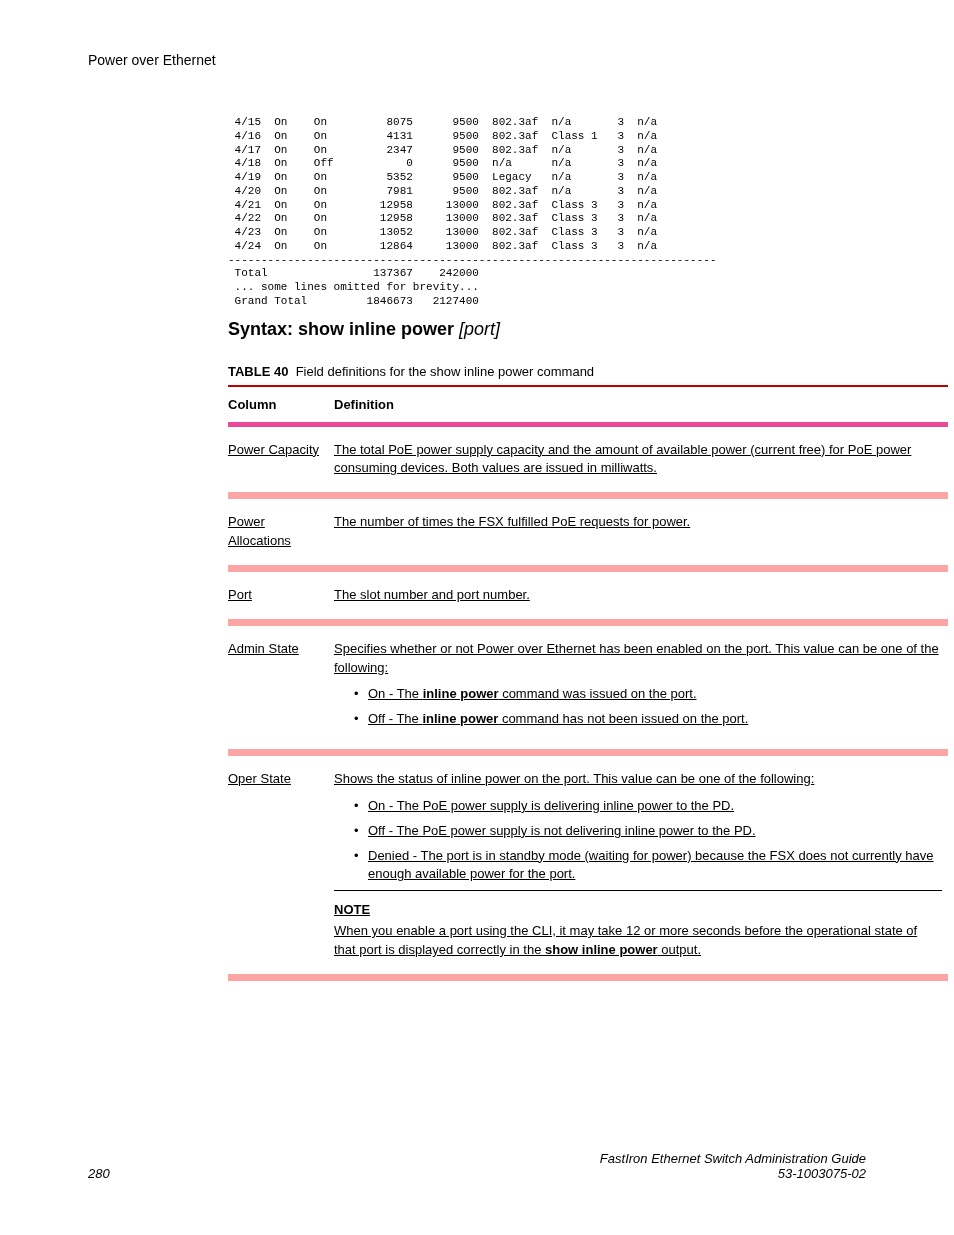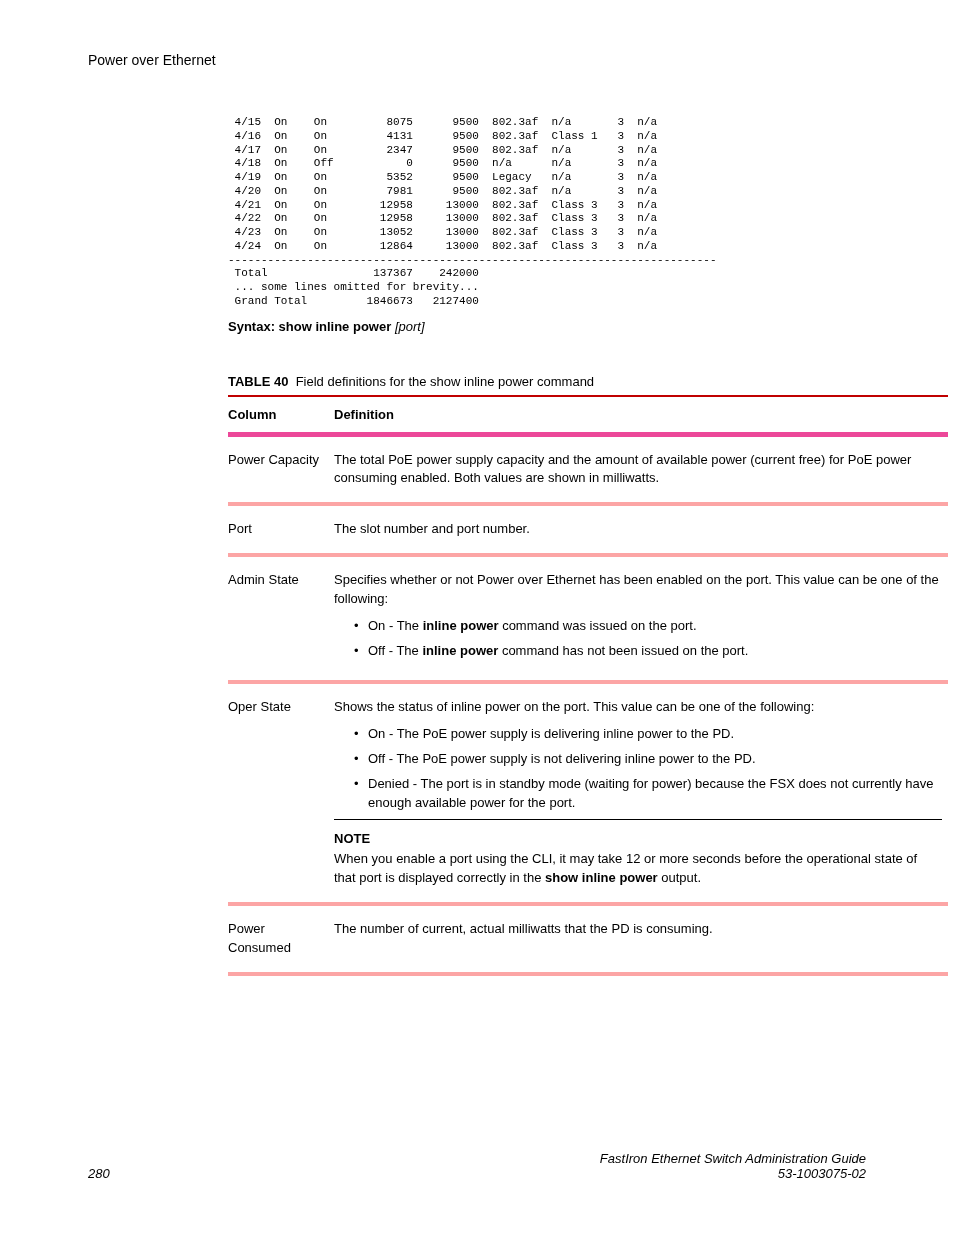--- a/index.html
+++ b/index.html
@@ -22,23 +22,23 @@
   }
   .cli {
     font-family: "Courier New", Courier, monospace;
     font-size: 11px;
     white-space: pre;
     line-height: 1.25;
     padding-left: 140px;
     margin-bottom: 10px;
   }
   .syntax {
-    font-size: 13px;
+    font-size: 18px;
     padding-left: 140px;
-    margin-bottom: 40px;
+    margin-bottom: 24px;
   }
   .syntax .bold { font-weight: bold; }
   .syntax .ital { font-style: italic; }
   .table-caption {
     font-size: 13px;
     padding-left: 140px;
     margin-bottom: 6px;
   }
   .table-caption .bold { font-weight: bold; text-align: center; }
   table.def {
@@ -57,21 +57,21 @@
     padding: 10px 6px 10px 0;
     vertical-align: top;
   }
   table.def th:first-child { width: 100px; }
   table.def td {
     padding: 14px 6px 14px 0;
     vertical-align: top;
     line-height: 1.45;
   }
   table.def td:first-child { width: 100px; }
-  table.def tbody tr { border-bottom: 4px solid #fca5a5; }
+  table.def tbody tr { border-bottom: 7px solid #fca5a5; text-decoration: underline; }
   ul.bul { margin: 8px 0 0 0; padding-left: 20px; list-style: none; }
   ul.bul li { position: relative; padding-left: 14px; margin-bottom: 6px; }
   ul.bul li::before { content: "•"; position: absolute; left: 0; }
   .note-block { border-top: 1px solid #000; padding-top: 10px; }
   .note-block .nt { font-weight: bold; display: block; margin-bottom: 2px; }
   .footer {
     position: absolute;
     bottom: 54px;
     left: 88px;
     right: 88px;
@@ -120,21 +120,27 @@
     <thead>
       <tr>
         <th>Column</th>
         <th>Definition</th>
       </tr>
     </thead>
     <tbody id="def-body">
         <tr>
           <td>Power Capacity</td>
           <td>
-            <div>The total PoE power supply capacity and the amount of available power (current free) for PoE power consuming enabled. Both values are shown in milliwatts.</div>
+            <div>The total PoE power supply capacity and the amount of available power (current free) for PoE power consuming devices. Both values are issued in milliwatts.</div>
+          </td>
+        </tr>
+        <tr>
+          <td>Power Allocations</td>
+          <td>
+            <div>The number of times the FSX fulfilled PoE requests for power.</div>
           </td>
         </tr>
         <tr>
           <td>Port</td>
           <td>
             <div>The slot number and port number.</div>
           </td>
         </tr>
         <tr>
           <td>Admin State</td>
@@ -154,26 +160,20 @@
               <li>On - The PoE power supply is delivering inline power to the PD.</li>
               <li>Off - The PoE power supply is not delivering inline power to the PD.</li>
               <li>Denied - The port is in standby mode (waiting for power) because the FSX does not currently have enough available power for the port.</li>
             </ul>
             <div class="note-block">
               <span class="nt">NOTE</span>
               <div>When you enable a port using the CLI, it may take 12 or more seconds before the operational state of that port is displayed correctly in the <span class="ib">show inline power</span> output.</div>
             </div>
           </td>
         </tr>
-        <tr>
-          <td>Power Consumed</td>
-          <td>
-            <div>The number of current, actual milliwatts that the PD is consuming.</div>
-          </td>
-        </tr>
       </tbody>
   </table>
 
 </div>
 
 <div class="footer">
   <div>280</div>
   <div class="right">
     <div>FastIron Ethernet Switch Administration Guide</div>
     <div>53-1003075-02</div>

